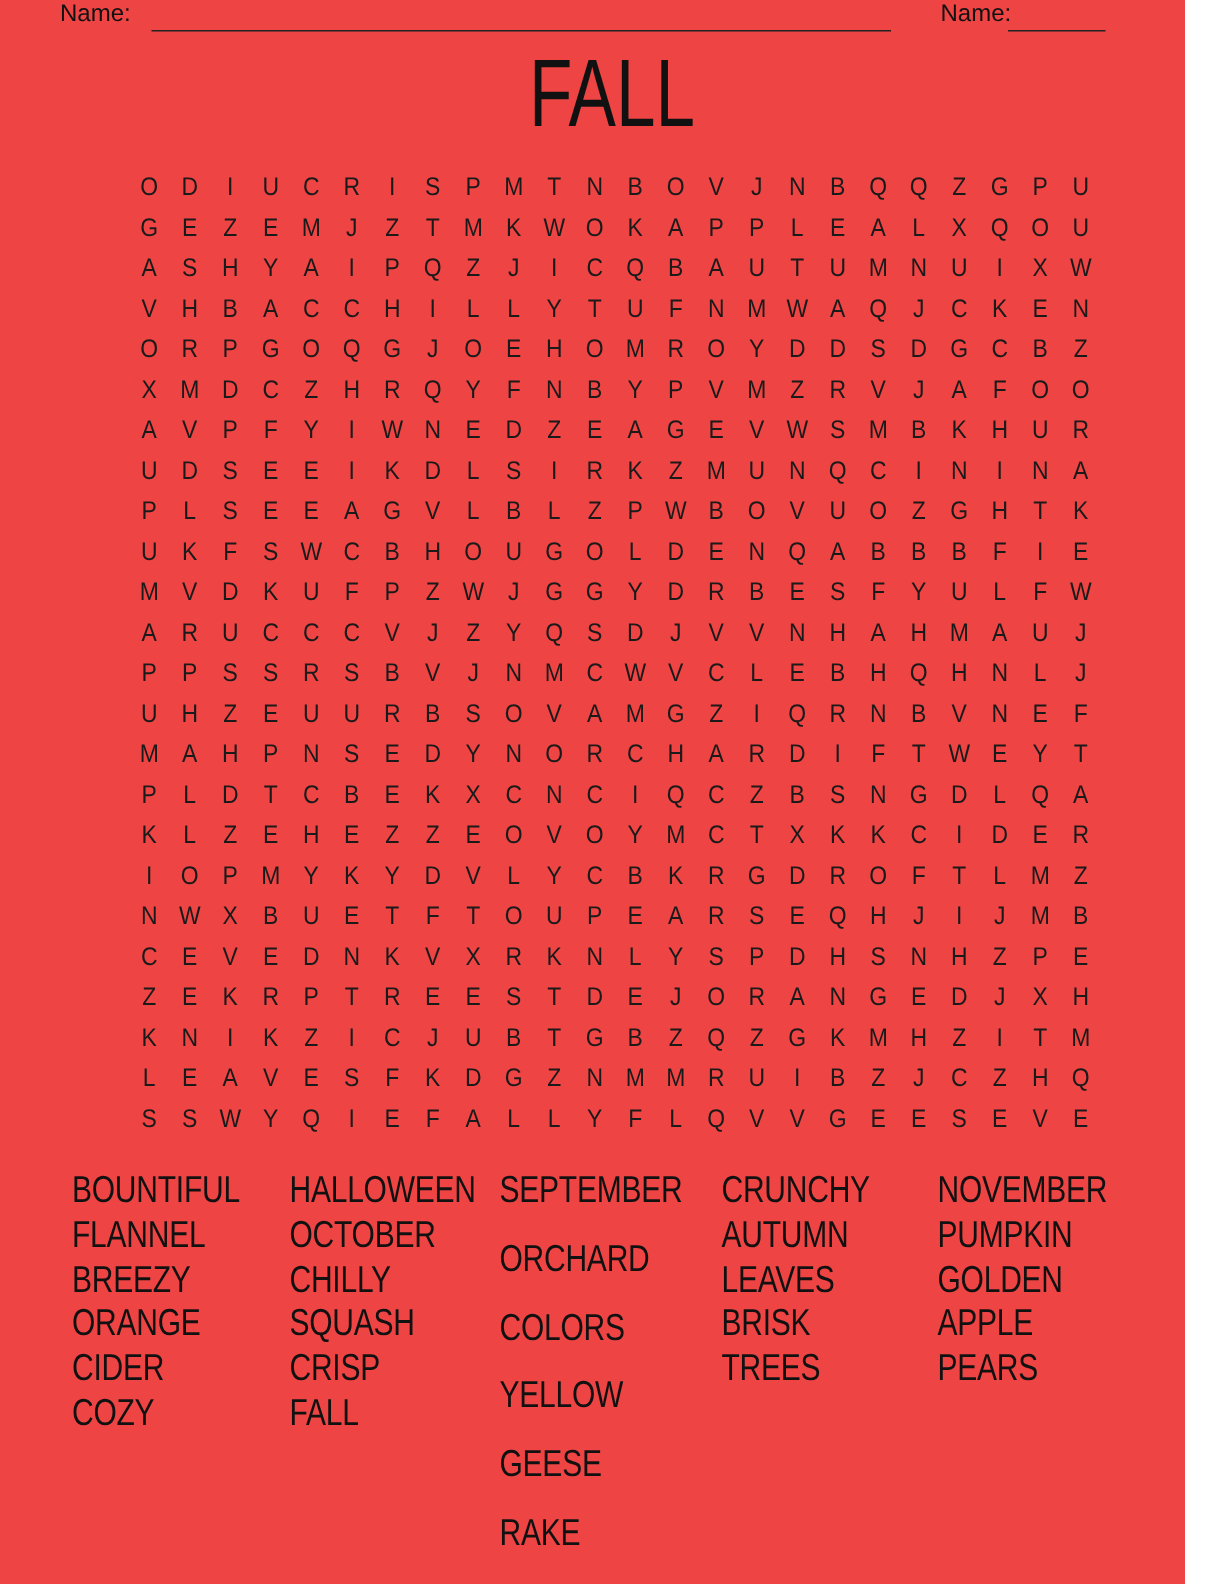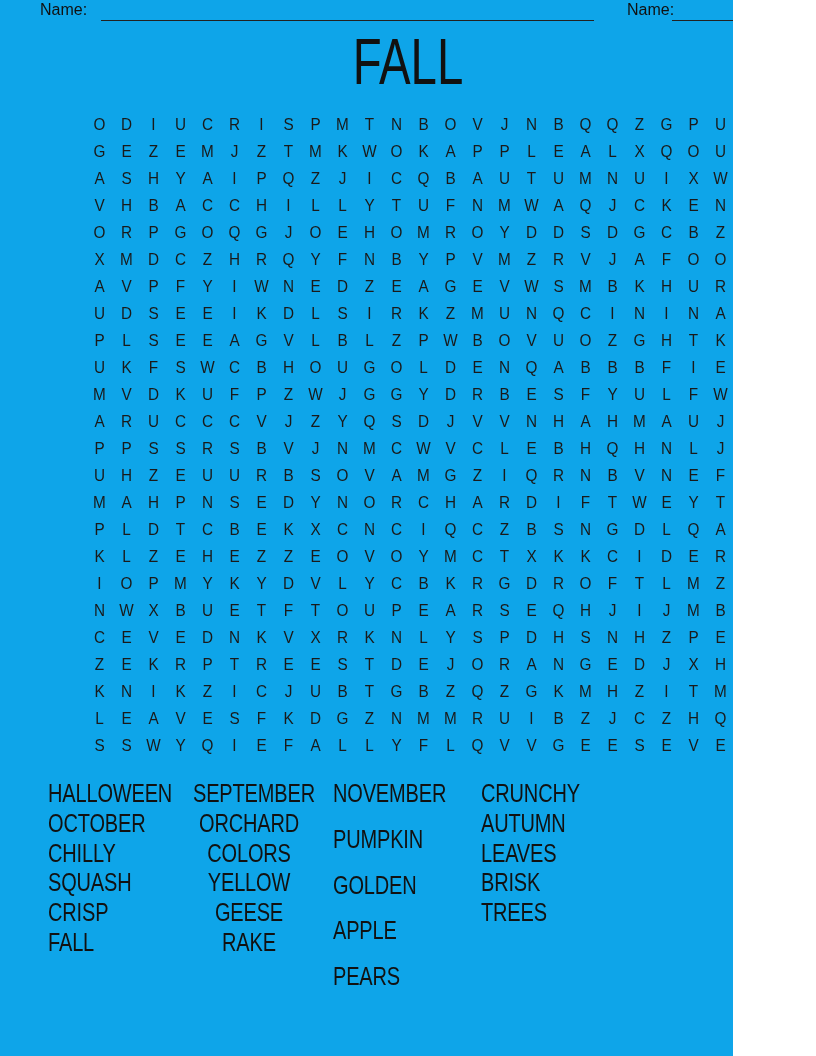--- a/index.html
+++ b/index.html
@@ -1,20 +1,20 @@
 <!DOCTYPE html>
 <html><head>
 <meta charset="utf-8">
 <style>
   html, body { margin: 0; padding: 0; background: #ffffff; }
   .page {
     position: relative;
-    width: 733px;
+    width: 790px;
     height: 1056px;
-    background: #0ea5e9;
+    background: #ef4444;
     color: #000000;
     font-family: "Liberation Sans", sans-serif;
     overflow: hidden;
   }
 
   
   .header { position: absolute; top: 0; left: 0; width: 100%; height: 30px; }
   .name-label {
     position: absolute; left: 40px; top: 1px;
     font-size: 16px; color: #111;
@@ -66,21 +66,21 @@
   }
 
   
   .words {
     position: absolute;
     left: 48px; top: 779px;
     display: flex;
   }
   .word-col { display: flex; flex-direction: column; }
   .word-col:nth-child(1) { width: 145px; }
-  .word-col:nth-child(2) { width: 140px; text-align: center; }
+  .word-col:nth-child(2) { width: 140px; }
   .word-col:nth-child(3) { width: 148px; gap: 16px; }
   .word-col:nth-child(4) { width: 144px; }
   .word-col:nth-child(5) { width: auto; }
   .word {
     font-size: 25px;
     font-weight: 500;
     line-height: 29.8px;
     letter-spacing: -0.2px;
     color: #111;
     transform: scaleX(0.8);
@@ -675,45 +675,53 @@
       <span class="cell">G</span>
       <span class="cell">E</span>
       <span class="cell">E</span>
       <span class="cell">S</span>
       <span class="cell">E</span>
       <span class="cell">V</span>
       <span class="cell">E</span>
     </div>
 
   <div class="words">
+      <div class="word-col">
+        <div class="word">BOUNTIFUL</div>
+        <div class="word">FLANNEL</div>
+        <div class="word">BREEZY</div>
+        <div class="word">ORANGE</div>
+        <div class="word">CIDER</div>
+        <div class="word">COZY</div>
+      </div>
       <div class="word-col">
         <div class="word">HALLOWEEN</div>
         <div class="word">OCTOBER</div>
         <div class="word">CHILLY</div>
         <div class="word">SQUASH</div>
         <div class="word">CRISP</div>
         <div class="word">FALL</div>
       </div>
       <div class="word-col">
         <div class="word">SEPTEMBER</div>
         <div class="word">ORCHARD</div>
         <div class="word">COLORS</div>
         <div class="word">YELLOW</div>
         <div class="word">GEESE</div>
         <div class="word">RAKE</div>
       </div>
       <div class="word-col">
+        <div class="word">CRUNCHY</div>
+        <div class="word">AUTUMN</div>
+        <div class="word">LEAVES</div>
+        <div class="word">BRISK</div>
+        <div class="word">TREES</div>
+      </div>
+      <div class="word-col">
         <div class="word">NOVEMBER</div>
         <div class="word">PUMPKIN</div>
         <div class="word">GOLDEN</div>
         <div class="word">APPLE</div>
         <div class="word">PEARS</div>
       </div>
-      <div class="word-col">
-        <div class="word">CRUNCHY</div>
-        <div class="word">AUTUMN</div>
-        <div class="word">LEAVES</div>
-        <div class="word">BRISK</div>
-        <div class="word">TREES</div>
-      </div>
     </div>
 
 </div>
 
 </body></html>

